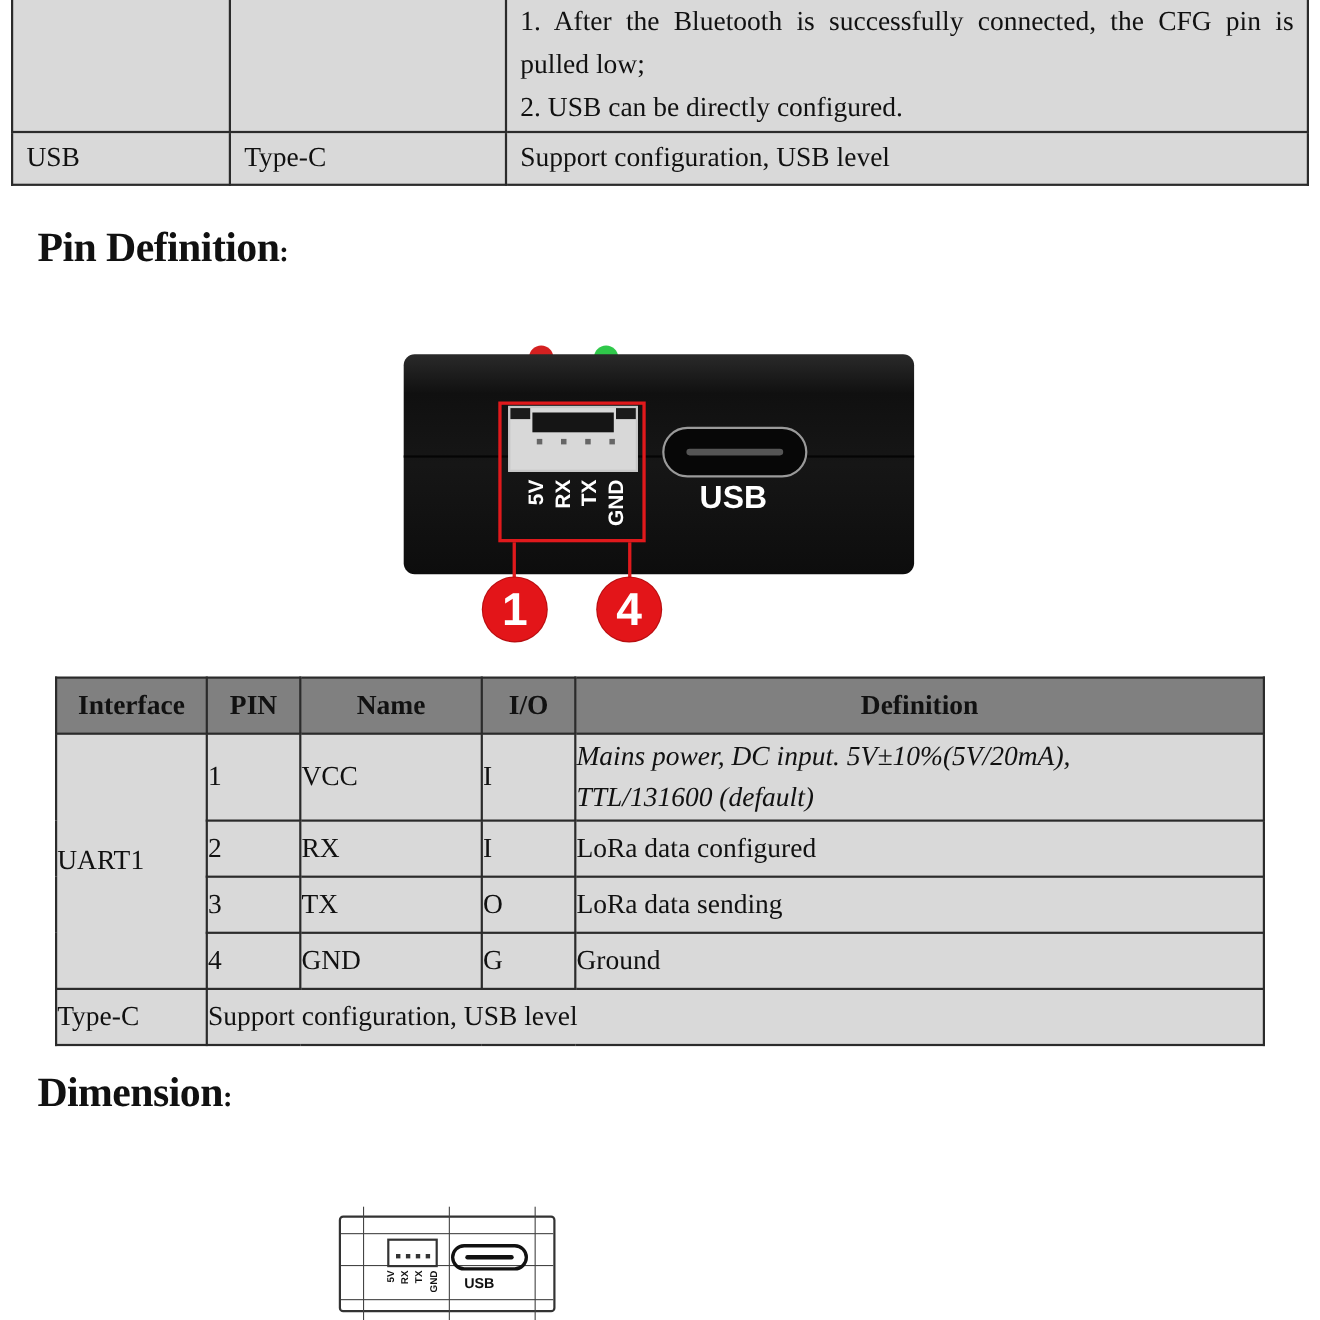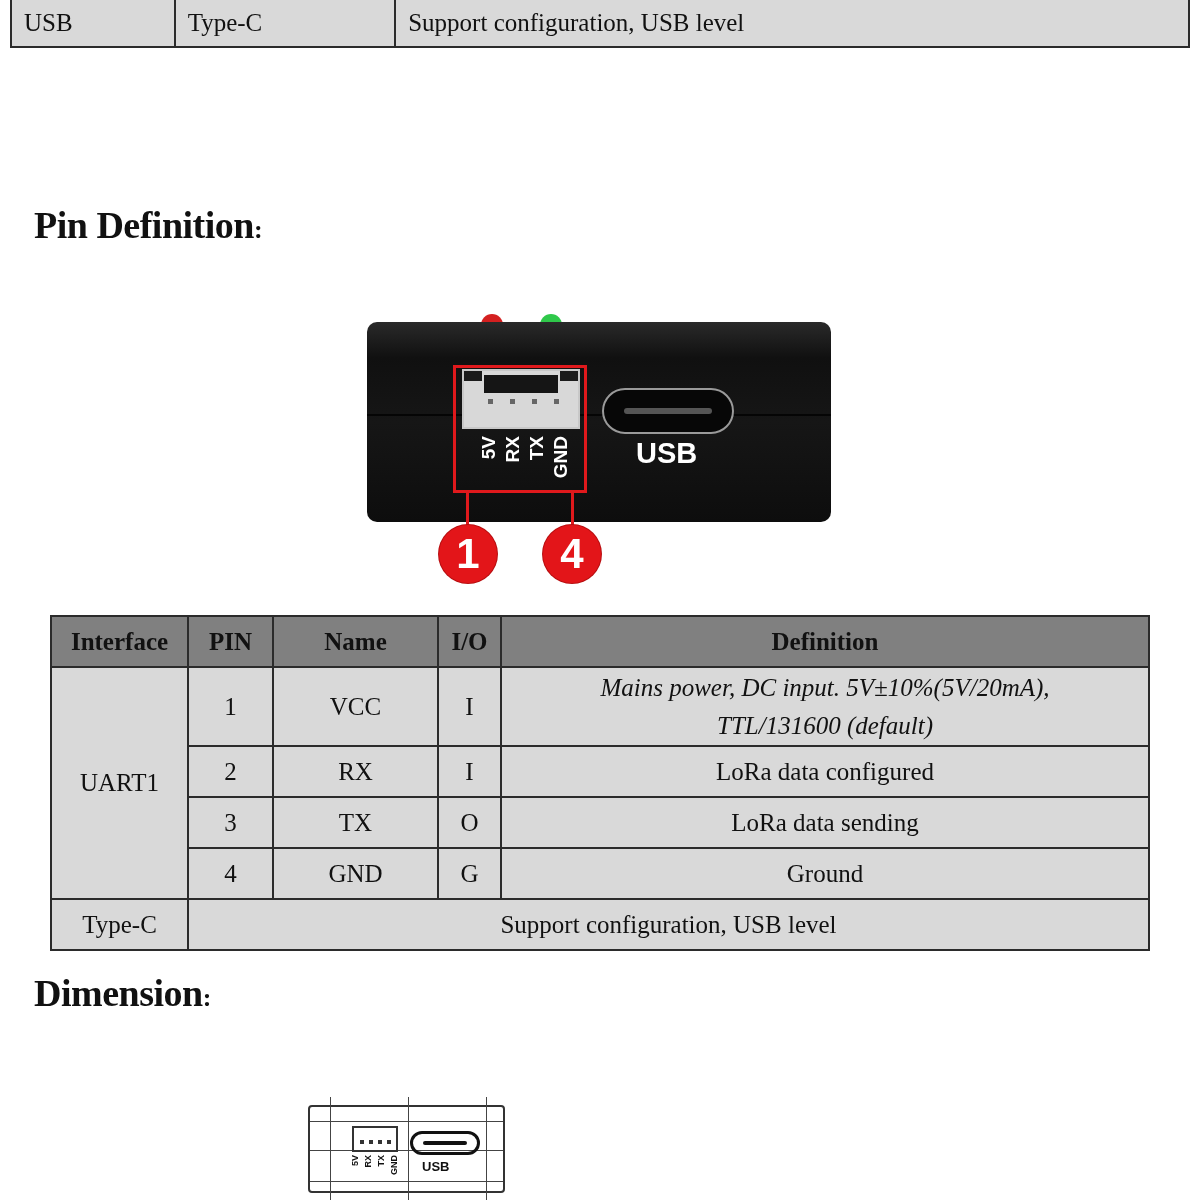--- a/index.html
+++ b/index.html
@@ -63,21 +63,21 @@
     .badge {
       position: absolute; top: 525px; width: 58px; height: 58px; border-radius: 50%;
       background: #e31519; color: #fff; font-family: "Liberation Sans", sans-serif;
       font-weight: bold; font-size: 42px; text-align: center; line-height: 58px;
       box-shadow: 0 0 0 1px #b80e10;
     }
 
     
     .pin-table {
       position: absolute; left: 50px; top: 615px; width: 1100px;
-      border-collapse: collapse; font-size: 25px; text-align: center;
+      border-collapse: collapse; font-size: 25px; 
     }
     .pin-table th, .pin-table td { border: 2px solid #2b2b2b; }
     .pin-table th { background: #808080; font-weight: bold; height: 51px; }
     .pin-table td { background: #d9d9d9; height: 51px; }
     .pin-table .tall td { height: 79px; }
     .pin-table .desc2 { line-height: 38px; font-style: italic; }
 
     
     .dim {
       position: absolute; left: 308px; top: 1105px; width: 197px; height: 88px;
@@ -91,20 +91,28 @@
     .dim .port::after { content: ""; position: absolute; left: 10px; top: 7px; width: 44px; height: 4px; background: #111; border-radius: 2px; }
     .dim .lbls { position: absolute; left: 40px; top: 48px; width: 56px; height: 36px; font-family: "Liberation Sans", sans-serif; font-weight: bold; font-size: 9px; color: #111; }
     .dim .lbls span { position: absolute; top: 0; writing-mode: vertical-rl; transform: rotate(180deg); }
     .dim .usbt { position: absolute; left: 112px; top: 52px; font-family: "Liberation Sans", sans-serif; font-weight: bold; font-size: 13px; }
   </style>
 </head>
 <body>
 
 <table class="top-table">
   <tbody>
+      <tr>
+    <td class="c1"></td>
+    <td class="c2"></td>
+    <td class="desc-multi">
+      <div>1. After the Bluetooth is successfully connected, the CFG pin is pulled low;</div>
+      <div>2. USB can be directly configured.</div>
+    </td>
+  </tr>
   <tr class="row2">
     <td>USB</td>
     <td>Type-C</td>
     <td>Support configuration, USB level</td>
   </tr>
 </tbody>
   </table>
 
 <div class="heading" style="top:203px;">
   <span>Pin Definition</span><span class="colon">:</span>
@@ -139,21 +147,21 @@
 <div class="leader" style="left:571px;"></div>
 <div class="badge" style="left:439px;">1</div>
 <div class="badge" style="left:543px;">4</div>
 
 <table class="pin-table">
   <tbody>
       <tr>
     <th style="width:137px;">Interface</th>
     <th style="width:85px;">PIN</th>
     <th style="width:165px;">Name</th>
-    <th style="width:63px;">I/O</th>
+    <th style="width:85px;">I/O</th>
     <th>Definition</th>
   </tr>
   <tr class="tall">
     <td rowspan="4">UART1</td>
     <td>1</td>
     <td>VCC</td>
     <td>I</td>
     <td class="desc2">
       <div>Mains power, DC input. 5V±10%(5V/20mA),</div>
       <div>TTL/131600 (default)</div>

